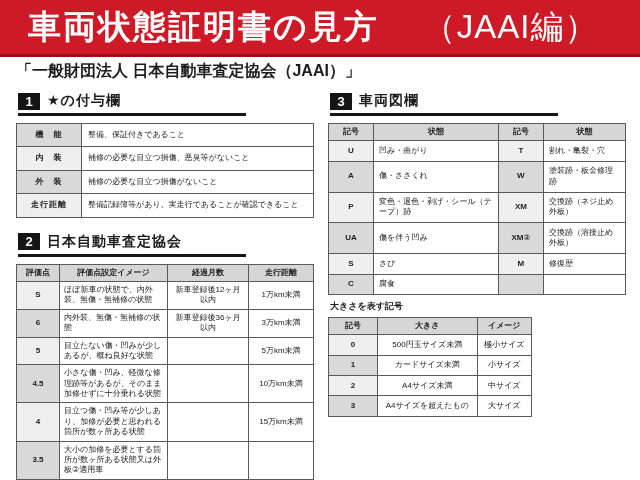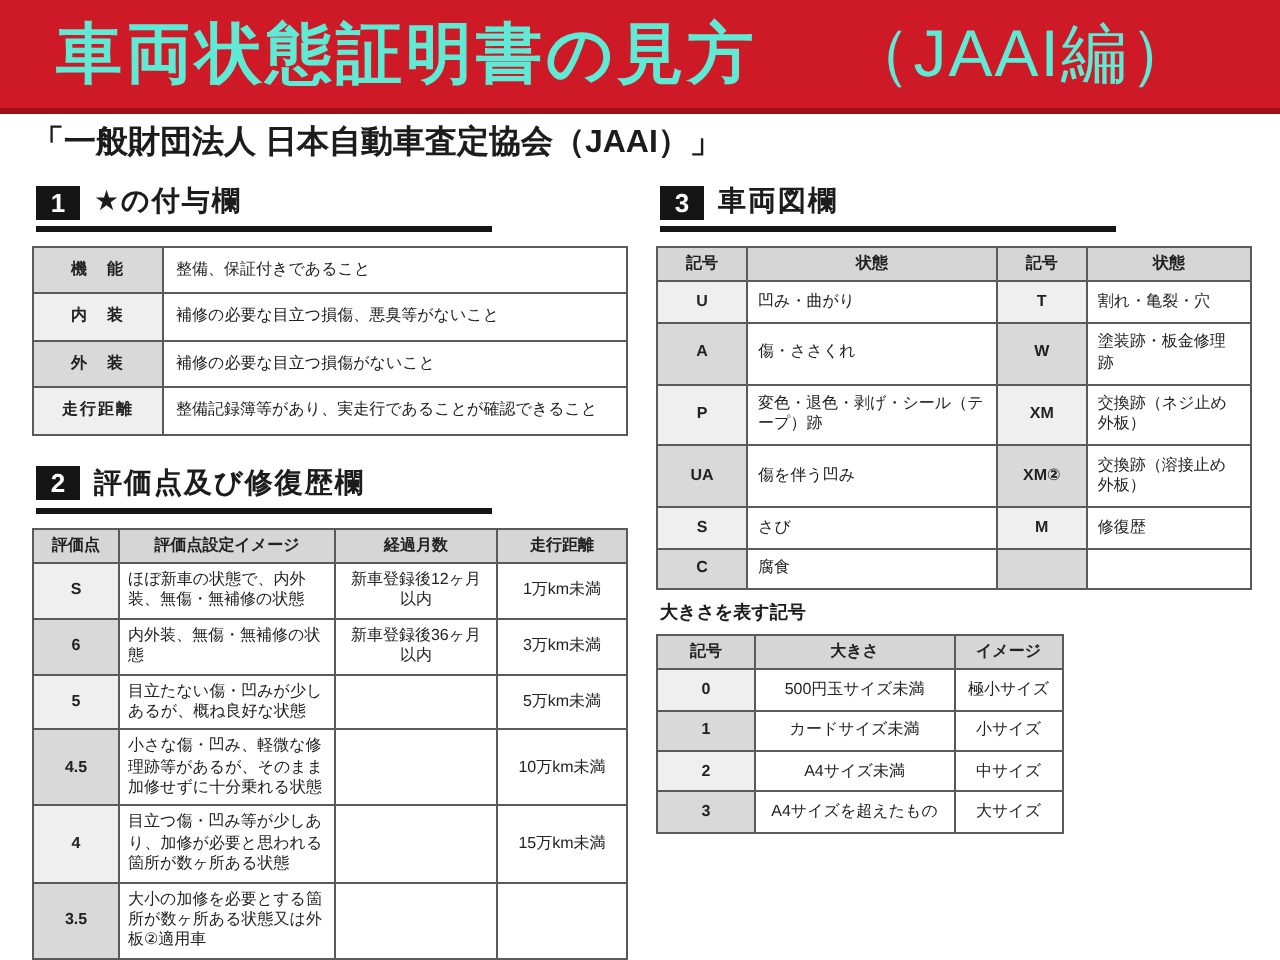--- a/index.html
+++ b/index.html
@@ -4,21 +4,21 @@
 <style>
   html,body{margin:0;padding:0;}
   body{
     width:640px;height:480px;overflow:hidden;background:#ffffff;
     font-family:"Liberation Sans","DejaVu Sans",sans-serif;color:#1c1c1c;
     position:relative;
   }
   
   .banner{
     height:54px;background:#ce1a26;border-bottom:3px solid #9e1016;
-    display:flex;align-items:center;padding-left:28px;color:#5eead4;
+    display:flex;align-items:center;padding-left:28px;color:#ffffff;
   }
   .banner .t{font-size:33px;font-weight:bold;letter-spacing:2px;}
   .banner .e{font-size:33px;font-weight:normal;margin-left:44px;letter-spacing:1px;}
   .subtitle{font-size:16px;font-weight:bold;margin:4px 0 2px 16px;}
   
   .content{display:flex;gap:14px;padding:2px 14px 0 16px;}
   .col{flex:1;min-width:0;}
   
   .sec-h{display:flex;align-items:center;gap:7px;border-bottom:3px solid #151515;
          width:228px;padding-bottom:3px;margin:6px 0 7px 2px;}
@@ -81,21 +81,21 @@
           </tr>
           <tr>
             <td class="lab l">走行距離</td>
             <td>整備記録簿等があり、実走行であることが確認できること</td>
           </tr>
         </tbody>
       </table>
 
       <div class="sec-h" style="margin-top:15px;">
         <span class="sec-num">2</span>
-        <span class="sec-title">評価点及び修復歴欄</span>
+        <span class="sec-title">日本自動車査定協会</span>
       </div>
 
       <table class="tbl-eval">
         <thead>
           <tr>
             <th>評価点</th>
             <th>評価点設定イメージ</th>
             <th>経過月数</th>
             <th>走行距離</th>
           </tr>

